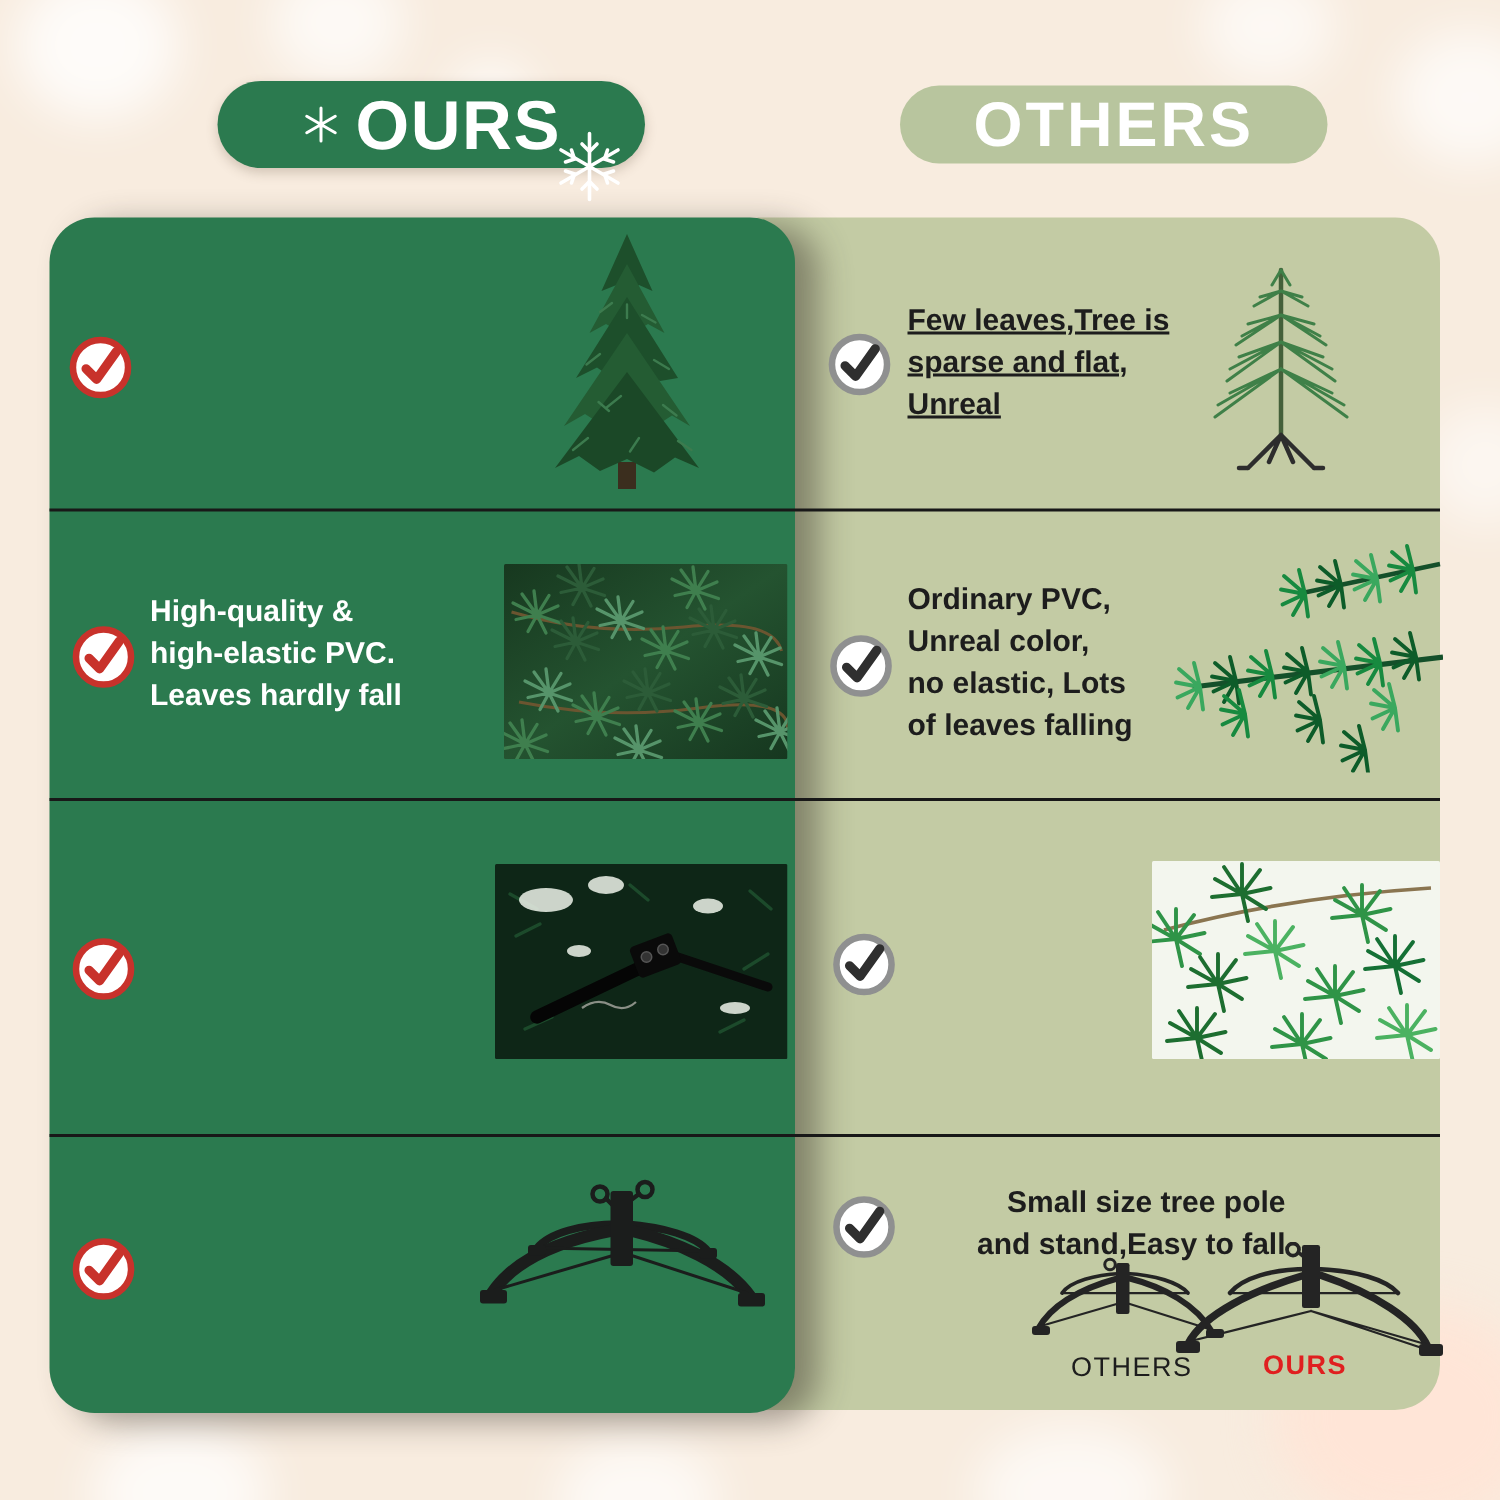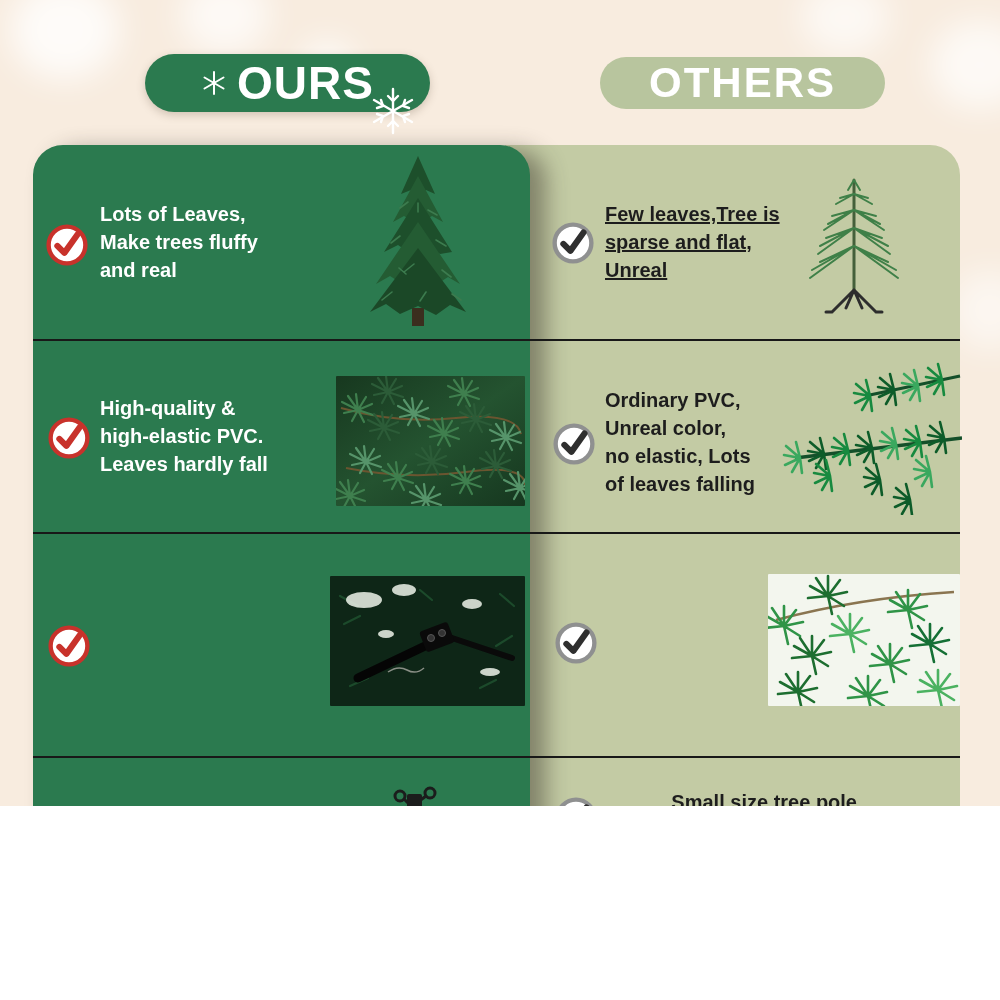--- a/index.html
+++ b/index.html
@@ -1,17 +1,17 @@
 <!DOCTYPE html>
 <html><head>
 <meta charset="utf-8">
 <style>
   html,body{margin:0;padding:0;}
   body{width:1000px;height:1000px;font-family:"Liberation Sans",sans-serif;}
-  .stage{position:relative;width:1000px;height:806px;overflow:hidden;background:#f8ecdf;}
+  .stage{position:relative;width:1000px;height:1000px;overflow:hidden;background:#f8ecdf;}
   .bokeh{position:absolute;border-radius:50%;filter:blur(16px);}
   .pill{position:absolute;display:flex;align-items:center;justify-content:center;gap:10px;border-radius:30px;}
   .pill-ours{left:145px;top:54px;width:285px;height:58px;background:#2b7a4f;box-shadow:0 3px 8px rgba(90,70,50,.25);}
   .pill-others{left:600px;top:57px;width:285px;height:52px;background:#b8c59e;}
   .pill-label{color:#ffffff;font-weight:700;letter-spacing:1px;}
   .pill-ours .pill-label{font-size:46px;}
   .pill-others .pill-label{font-size:42px;letter-spacing:2px;}
   .panel{position:absolute;top:145px;}
   .panel-others{left:505px;width:455px;height:795px;background:#c3cba4;border-radius:0 30px 30px 0;}
   .panel-ours{left:33px;width:497px;height:797px;background:#2b7a4f;border-radius:30px;box-shadow:16px 5px 22px rgba(50,45,35,.45);}
@@ -70,23 +70,20 @@
   <div class="panel panel-ours"></div>
 
   <div class="divider" style="top:339px;"></div>
   <div class="divider" style="top:532px;"></div>
   <div class="divider" style="top:756px;"></div>
 
   <svg class="check" style="left:46px;top:224px;" viewBox="0 0 48 48">
     <circle cx="24" cy="24" r="21" fill="#ffffff" stroke="#c8322b" stroke-width="5"></circle>
     <path d="M13 25 L21 33 L36 12" fill="none" stroke="#c8322b" stroke-width="7" stroke-linecap="round" stroke-linejoin="round"></path>
   </svg>
-  <div class="feature-text ours-text" style="left:100px;top:200px;">Lots of Leaves,
-Make trees fluffy
-and real</div>
   <svg class="art" style="left:356px;top:152px;" width="124" height="178" viewBox="0 0 124 178">
     <rect x="56" y="156" width="12" height="18" fill="#3b2e1e"></rect>
     <path d="M62 4 L45 42 L55 38 L62 44 L70 38 L79 42 Z" fill="#1d4f2b"></path>
     <path d="M62 24 L37 70 L48 64 L62 72 L76 64 L87 70 Z" fill="#245c33"></path>
     <path d="M62 46 L28 100 L42 93 L55 102 L70 94 L84 102 L96 100 Z" fill="#1d4f2b"></path>
     <path d="M62 70 L20 132 L34 124 L48 133 L62 126 L78 134 L92 125 L104 132 Z" fill="#245c33"></path>
     <path d="M62 96 L14 160 L30 152 L44 162 L62 154 L80 163 L94 153 L110 160 Z" fill="#1b4827"></path>
     <g stroke="#3c7b4e" stroke-width="1.6" stroke-linecap="round">
       <path d="M52 50 l-8 6 M72 58 l9 5 M44 84 l-9 7 M80 88 l10 6 M58 112 l-10 8 M86 118 l9 7 M36 140 l-10 8 M70 140 l-6 9 M96 142 l9 6 M62 60 l0 -9 M50 122 l-7 -6"></path>
     </g>

